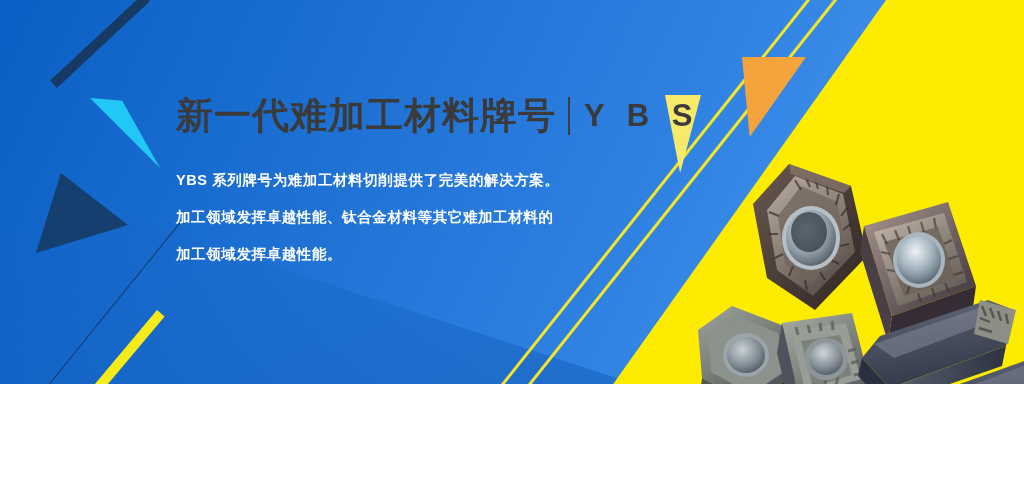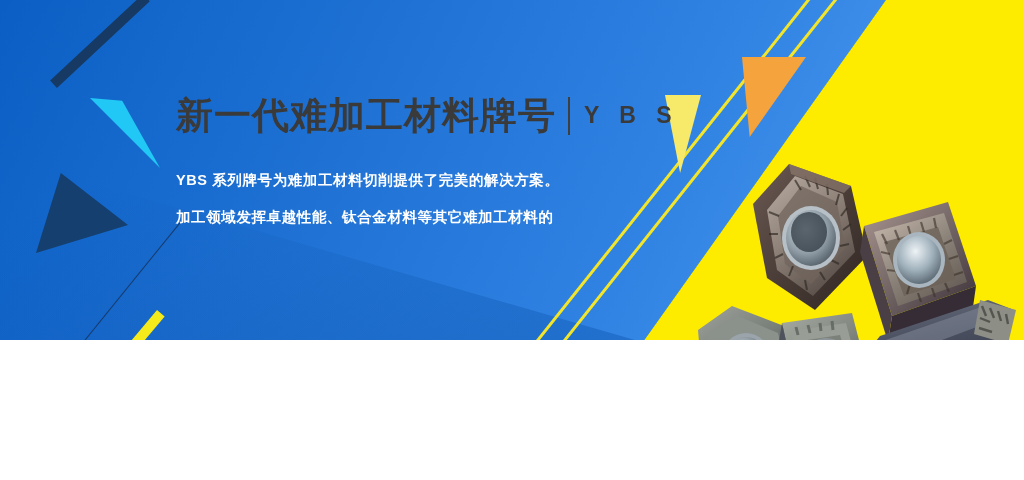--- a/index.html
+++ b/index.html
@@ -7,21 +7,21 @@
     padding: 0;
     background: #ffffff;
   }
   body {
     font-family: "Liberation Sans", "DejaVu Sans", sans-serif;
   }
 
   .banner {
     position: relative;
     width: 1024px;
-    height: 340px;
+    height: 384px;
     overflow: hidden;
     background: #ef4444;
   }
 
   
   .bg-blue {
     position: absolute;
     inset: 0;
     background: linear-gradient(115deg, #0b5fc4 0%, #1f72d4 34%, #2f82e2 62%, #55a0f4 100%);
   }
@@ -149,21 +149,21 @@
     line-height: 1;
   }
   .headline .divider {
     display: inline-block;
     width: 2px;
     height: 38px;
     background: #3f3f3f;
     margin: 0 14px 0 12px;
   }
   .headline .ybs {
-    font-size: 23px;
+    font-size: 31px;
     font-weight: bold;
     letter-spacing: 7px;
     color: #3a3a3a;
   }
 
   .paragraph {
     position: absolute;
     top: 162px;
     left: 0;
     color: #ffffff;
@@ -411,17 +411,18 @@
 
     <h1 class="headline">
       <span>新一代难加工材料牌号</span>
       <span class="divider"></span>
       <span class="ybs">Y B S</span>
     </h1>
 
     <div class="paragraph">
       <div>YBS 系列牌号为难加工材料切削提供了完美的解决方案。</div>
       <div>加工领域发挥卓越性能、钛合金材料等其它难加工材料的</div>
+      <div>加工领域发挥卓越性能。</div>
     </div>
 
 
   </div>
 </div>
 
 </body></html>

